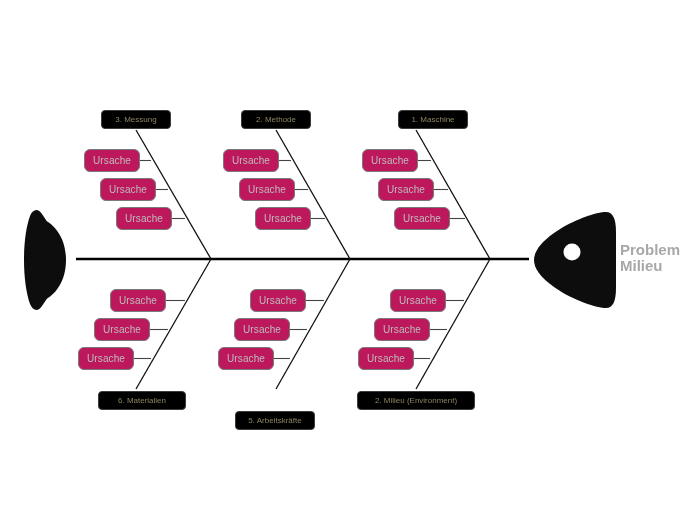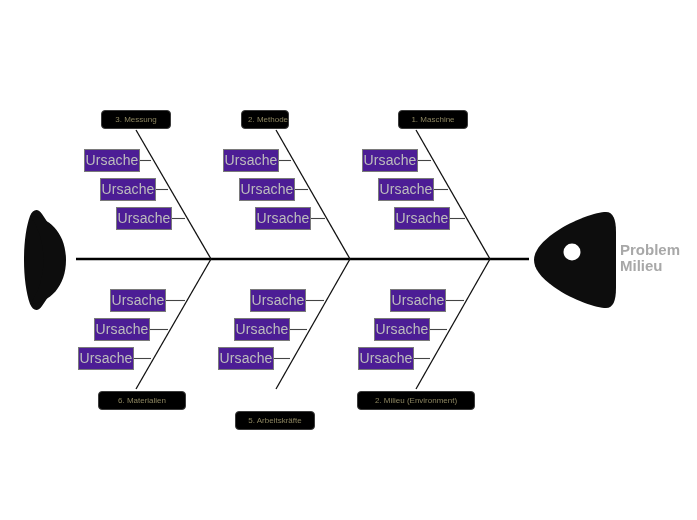--- a/index.html
+++ b/index.html
@@ -24,24 +24,24 @@
     top: 0;
     width: 697px;
     height: 520px;
   }
   .cause-box {
     position: absolute;
     box-sizing: border-box;
     width: 56px;
     height: 23px;
     border: 1.4px solid #7a7a7a;
-    border-radius: 0;
-    background: #4c1d95;
+    border-radius: 6px;
+    background: #be185d;
     color: #bdbdbd;
-    font-size: 14px;
+    font-size: 10px;
     line-height: 21px;
     text-align: center;
     letter-spacing: 0.1px;
     white-space: nowrap;
   }
   .cat-box {
     position: absolute;
     box-sizing: border-box;
     height: 19px;
     border: 1.4px solid #3b3b3b;
@@ -105,21 +105,21 @@
         <line x1="430" y1="329.5" x2="447" y2="329.5" stroke="#444444" stroke-width="1.1"></line>
         <line x1="414" y1="358.5" x2="430" y2="358.5" stroke="#444444" stroke-width="1.1"></line>
       </g>
   </svg>
 
   <div id="boxes-layer">
       <div class="cat-box" style="left: 101px; top: 110px; width: 70px;"><span>3. Messung</span></div>
       <div class="cause-box" style="left: 84px; top: 149px;"><span>Ursache</span></div>
       <div class="cause-box" style="left: 100px; top: 178px;"><span>Ursache</span></div>
       <div class="cause-box" style="left: 116px; top: 207px;"><span>Ursache</span></div>
-      <div class="cat-box" style="left: 241px; top: 110px; width: 48px;"><span>2. Methode</span></div>
+      <div class="cat-box" style="left: 241px; top: 110px; width: 70px;"><span>2. Methode</span></div>
       <div class="cause-box" style="left: 223px; top: 149px;"><span>Ursache</span></div>
       <div class="cause-box" style="left: 239px; top: 178px;"><span>Ursache</span></div>
       <div class="cause-box" style="left: 255px; top: 207px;"><span>Ursache</span></div>
       <div class="cat-box" style="left: 398px; top: 110px; width: 70px;"><span>1. Maschine</span></div>
       <div class="cause-box" style="left: 362px; top: 149px;"><span>Ursache</span></div>
       <div class="cause-box" style="left: 378px; top: 178px;"><span>Ursache</span></div>
       <div class="cause-box" style="left: 394px; top: 207px;"><span>Ursache</span></div>
       <div class="cat-box" style="left: 98px; top: 391px; width: 88px;"><span>6. Materialien</span></div>
       <div class="cause-box" style="left: 110px; top: 289px;"><span>Ursache</span></div>
       <div class="cause-box" style="left: 94px; top: 318px;"><span>Ursache</span></div>

